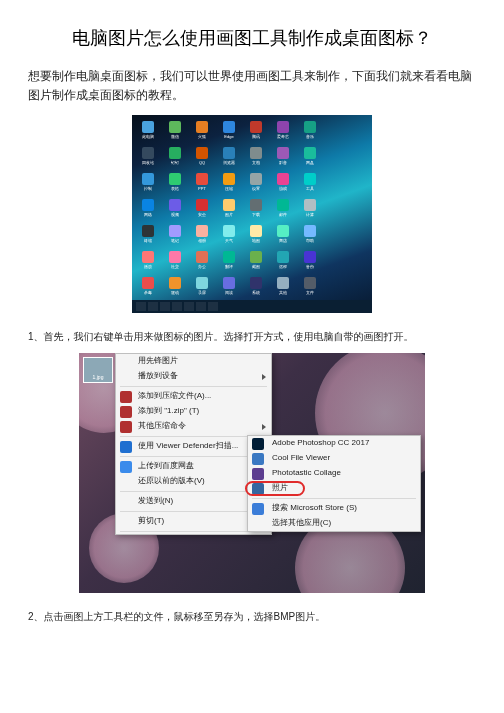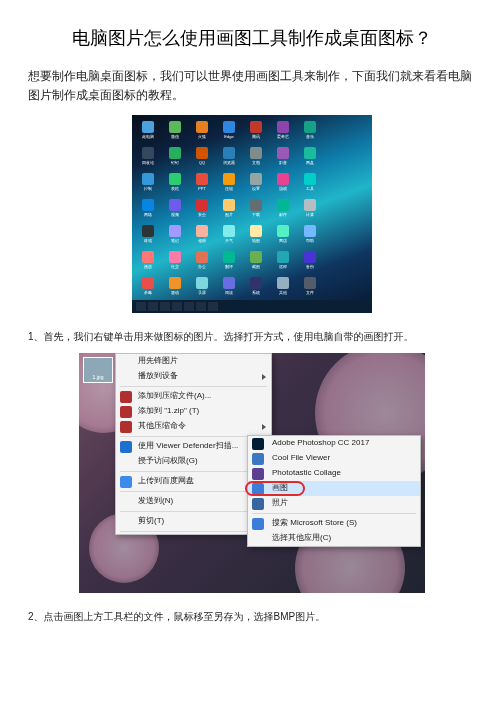--- a/index.html
+++ b/index.html
@@ -392,29 +392,28 @@
         <div class="mi">
           <div class="icn" style="background: rgb(176, 48, 48);"></div>
           <span>其他压缩命令</span>
           <div class="arrow"></div>
         </div>
         <div class="mi sep"></div>
         <div class="mi">
           <div class="icn" style="background: rgb(31, 111, 208);"></div>
           <span>使用 Viewer Defender扫描...</span>
         </div>
-        <div class="mi">
-          <span>授予访问权限(G)</span>
-          <div class="arrow"></div>
-        </div>
         <div class="mi sep"></div>
         <div class="mi">
           <div class="icn" style="background: rgb(59, 139, 235);"></div>
           <span>上传到百度网盘</span>
         </div>
+        <div class="mi">
+          <span>还原以前的版本(V)</span>
+        </div>
         <div class="mi sep"></div>
         <div class="mi">
           <span>发送到(N)</span>
           <div class="arrow"></div>
         </div>
         <div class="mi sep"></div>
         <div class="mi">
           <span>剪切(T)</span>
         </div>
         <div class="mi sep"></div>
@@ -424,24 +423,20 @@
           <div class="icn" style="background: rgb(0, 29, 54);"></div>
           <span>Adobe Photoshop CC 2017</span>
         </div>
         <div class="mi">
           <div class="icn" style="background: rgb(58, 120, 194);"></div>
           <span>Cool File Viewer</span>
         </div>
         <div class="mi">
           <div class="icn" style="background: rgb(92, 61, 143);"></div>
           <span>Phototastic Collage</span>
-        </div>
-        <div class="mi hl">
-          <div class="icn" style="background: rgb(59, 125, 216);"></div>
-          <span>画图</span>
         </div>
         <div class="mi">
           <div class="icn" style="background: rgb(53, 102, 160);"></div>
           <span>照片</span>
         </div>
         <div class="mi sep"></div>
         <div class="mi">
           <div class="icn" style="background: rgb(59, 125, 216);"></div>
           <span>搜索 Microsoft Store (S)</span>
         </div>

